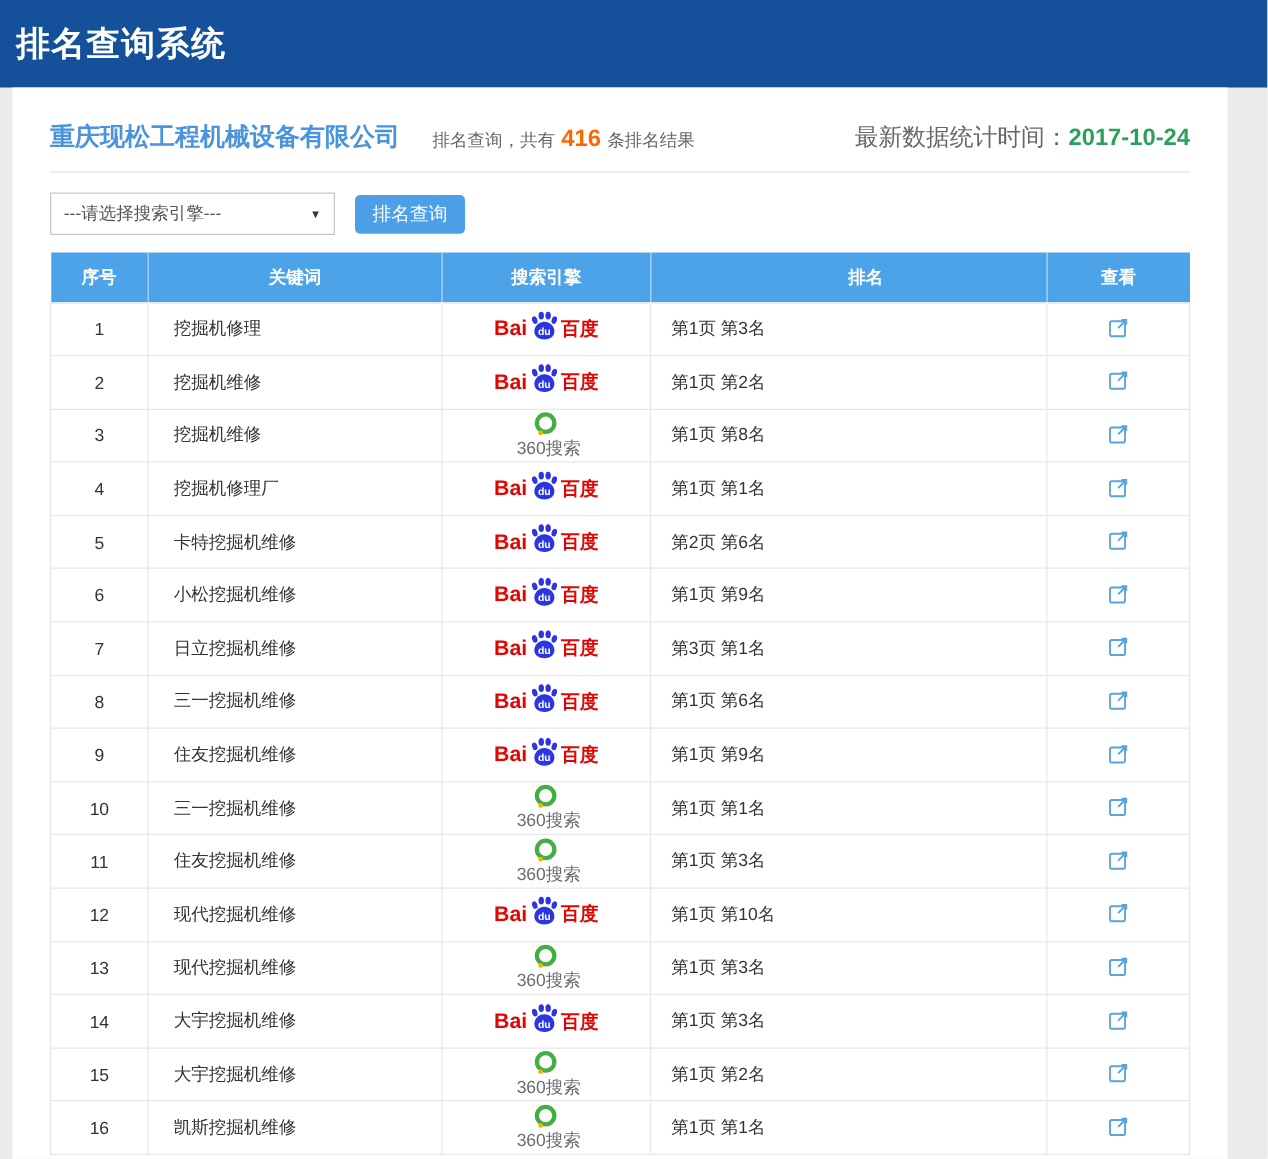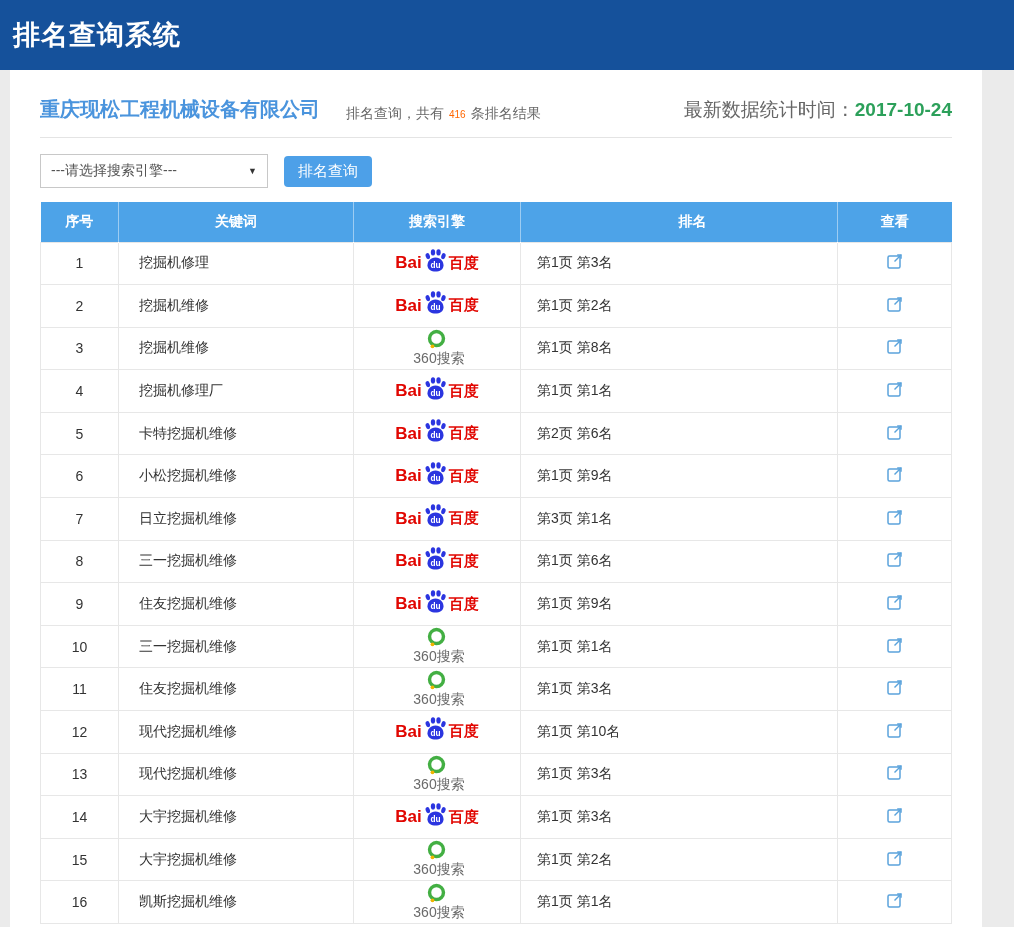--- a/index.html
+++ b/index.html
@@ -42,22 +42,22 @@
   .company-name {
     color: #4a94dd;
     font-size: 20px;
     font-weight: bold;
     text-decoration: none;
     margin-right: 10px;
   }
   .summary-text { font-size: 14px; color: #666; }
   .result-count {
     color: #ff6600;
-    font-weight: normal;
-    font-size: 10px;
+    font-weight: bold;
+    font-size: 19px;
     margin: 0 5px;
   }
   .stats-time { font-size: 19px; color: #666; }
   .stats-date { color: #2ca05a; font-weight: bold; }
   
   .toolbar-row {
     display: flex;
     justify-content: space-between;
     align-items: center;
     margin-top: 16px;
@@ -108,21 +108,21 @@
     font-weight: bold;
     height: 40px;
     border-right: 1px solid rgba(255,255,255,0.45);
     text-align: center;
   }
   thead th:last-child { border-right: none; }
   .c-no   { width: 78px; }
   .c-kw   { width: 235px; }
   .c-eng  { width: 167px; }
   .c-rank { width: auto; padding-left: 27px; }
-  .c-view { width: 114px; font-family: Liberation Serif, serif; }
+  .c-view { width: 114px; }
   tbody td {
     height: 42.6px;
     border: 1px solid #e7e7e7;
     font-size: 14px;
     color: #333;
     background: #fff;
   }
   td.c-no, td.c-eng, td.c-view { text-align: center; }
   td.c-kw { padding-left: 20px; }
   td.c-rank { padding-left: 16px; }

